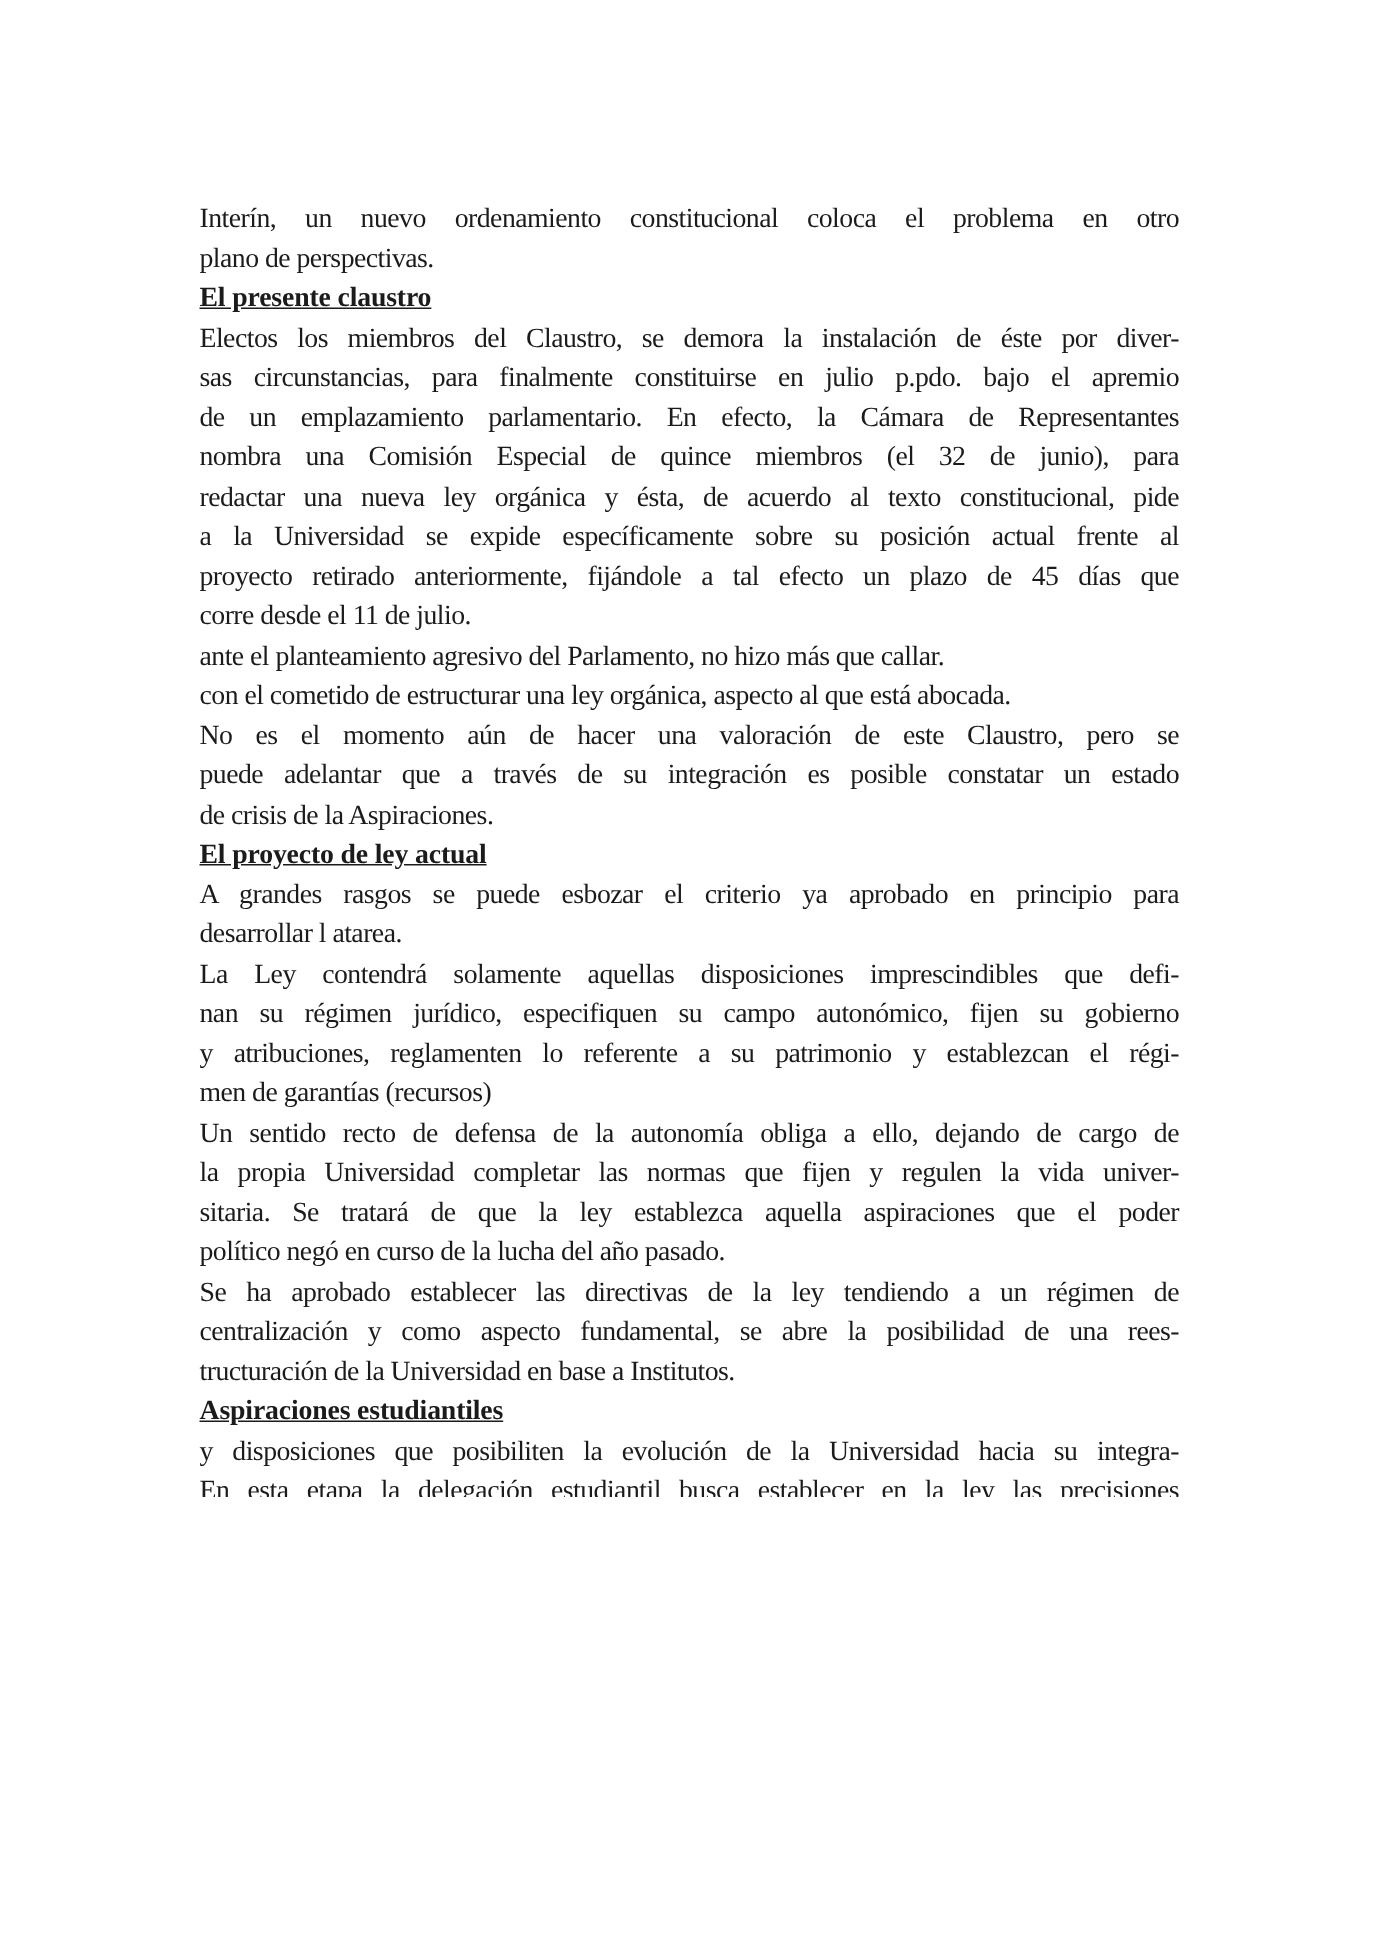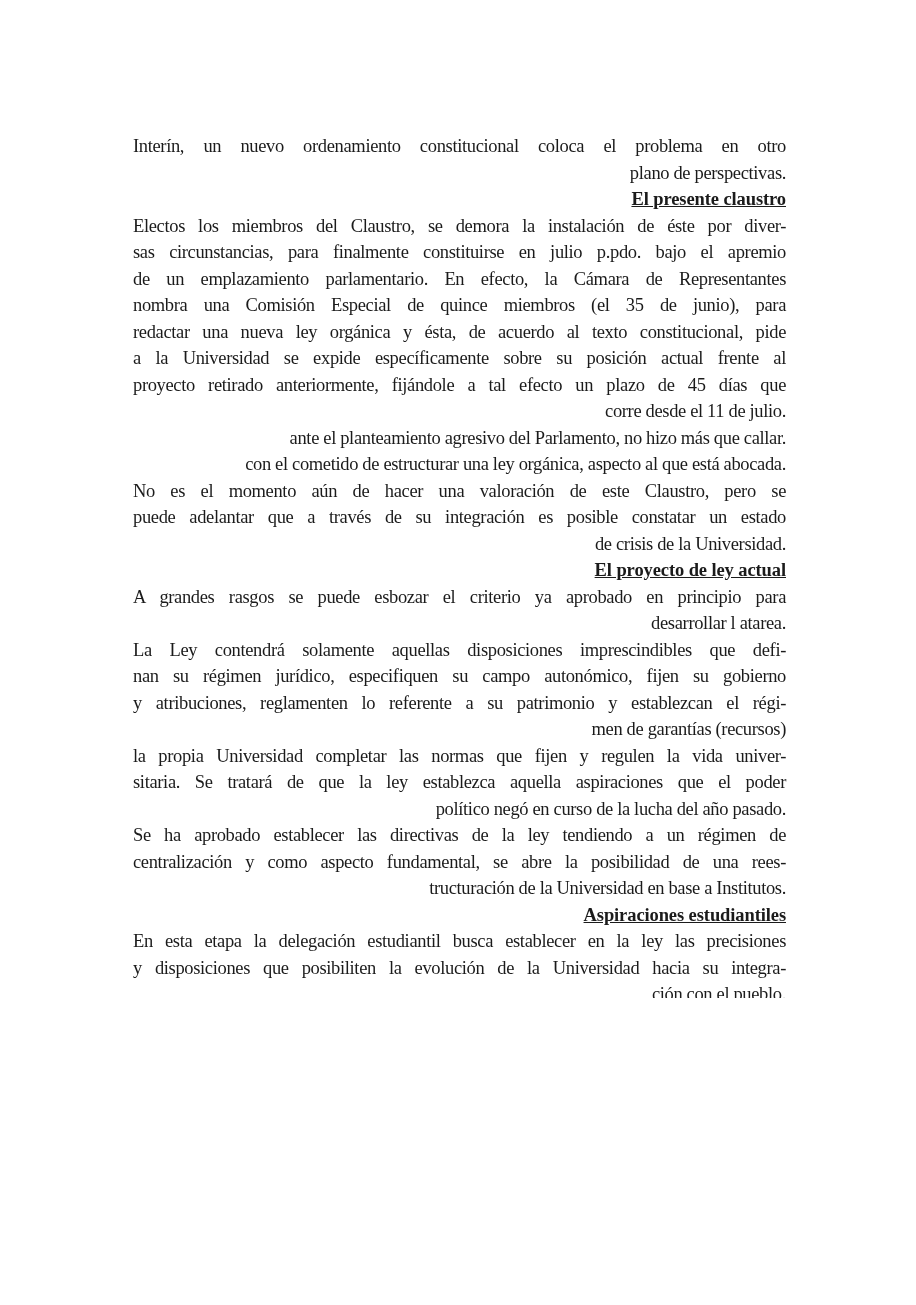--- a/index.html
+++ b/index.html
@@ -21,21 +21,21 @@
     left: 133px;
     top: 133px;
     width: 653px;
     font-size: 18.5px;
     line-height: 26.5px;
     letter-spacing: -0.35px;
   }
   .block { margin: 0; padding: 0; }
   .line {
     white-space: normal;
-    text-align: right;
+    text-align: left;
   }
   .line.just {
     text-align: justify;
     text-align-last: justify;
   }
   .heading .line {
     font-weight: bold;
     letter-spacing: -0.1px;
     text-decoration: underline;
   }
@@ -58,66 +58,67 @@
         <div class="line just">Interín, un nuevo ordenamiento constitucional coloca el problema en otro</div>
         <div class="line">plano de perspectivas.</div>
       </div>
       <div class="block heading">
         <div class="line">El presente claustro</div>
       </div>
       <div class="block paragraph">
         <div class="line just">Electos los miembros del Claustro, se demora la instalación de éste por diver-</div>
         <div class="line just">sas circunstancias, para finalmente constituirse en julio p.pdo. bajo el apremio</div>
         <div class="line just">de un emplazamiento parlamentario. En efecto, la Cámara de Representantes</div>
-        <div class="line just">nombra una Comisión Especial de quince miembros (el 35 de junio), para</div>
+        <div class="line just">nombra una Comisión Especial de quince miembros (el 32 de junio), para</div>
         <div class="line just">redactar una nueva ley orgánica y ésta, de acuerdo al texto constitucional, pide</div>
         <div class="line just">a la Universidad se expide específicamente sobre su posición actual frente al</div>
         <div class="line just">proyecto retirado anteriormente, fijándole a tal efecto un plazo de 45 días que</div>
         <div class="line">corre desde el 11 de julio.</div>
       </div>
       <div class="block paragraph">
         <div class="line">ante el planteamiento agresivo del Parlamento, no hizo más que callar.</div>
       </div>
       <div class="block paragraph">
         <div class="line">con el cometido de estructurar una ley orgánica, aspecto al que está abocada.</div>
       </div>
       <div class="block paragraph">
         <div class="line just">No es el momento aún de hacer una valoración de este Claustro, pero se</div>
         <div class="line just">puede adelantar que a través de su integración es posible constatar un estado</div>
-        <div class="line">de crisis de la Universidad.</div>
+        <div class="line">de crisis de la Aspiraciones.</div>
       </div>
       <div class="block heading">
         <div class="line">El proyecto de ley actual</div>
       </div>
       <div class="block paragraph">
         <div class="line just">A grandes rasgos se puede esbozar el criterio ya aprobado en principio para</div>
         <div class="line">desarrollar l atarea.</div>
       </div>
       <div class="block paragraph">
         <div class="line just">La Ley contendrá solamente aquellas disposiciones imprescindibles que defi-</div>
         <div class="line just">nan su régimen jurídico, especifiquen su campo autonómico, fijen su gobierno</div>
         <div class="line just">y atribuciones, reglamenten lo referente a su patrimonio y establezcan el régi-</div>
         <div class="line">men de garantías (recursos)</div>
       </div>
       <div class="block paragraph">
+        <div class="line just">Un sentido recto de defensa de la autonomía obliga a ello, dejando de cargo de</div>
         <div class="line just">la propia Universidad completar las normas que fijen y regulen la vida univer-</div>
         <div class="line just">sitaria. Se tratará de que la ley establezca aquella aspiraciones que el poder</div>
         <div class="line">político negó en curso de la lucha del año pasado.</div>
       </div>
       <div class="block paragraph">
         <div class="line just">Se ha aprobado establecer las directivas de la ley tendiendo a un régimen de</div>
         <div class="line just">centralización y como aspecto fundamental, se abre la posibilidad de una rees-</div>
         <div class="line">tructuración de la Universidad en base a Institutos.</div>
       </div>
       <div class="block heading">
         <div class="line">Aspiraciones  estudiantiles</div>
       </div>
       <div class="block paragraph">
+        <div class="line just">y disposiciones que posibiliten la evolución de la Universidad hacia su integra-</div>
         <div class="line just">En esta etapa la delegación estudiantil busca establecer en la ley las precisiones</div>
-        <div class="line just">y disposiciones que posibiliten la evolución de la Universidad hacia su integra-</div>
         <div class="line">ción con el pueblo.</div>
       </div>
       <div class="block paragraph">
         <div class="line">de adelantar la enseñanza artística y otros entes culturales.</div>
       </div>
     </div>
   <div class="page-number">134</div>
 </div>
 
 </body></html>

